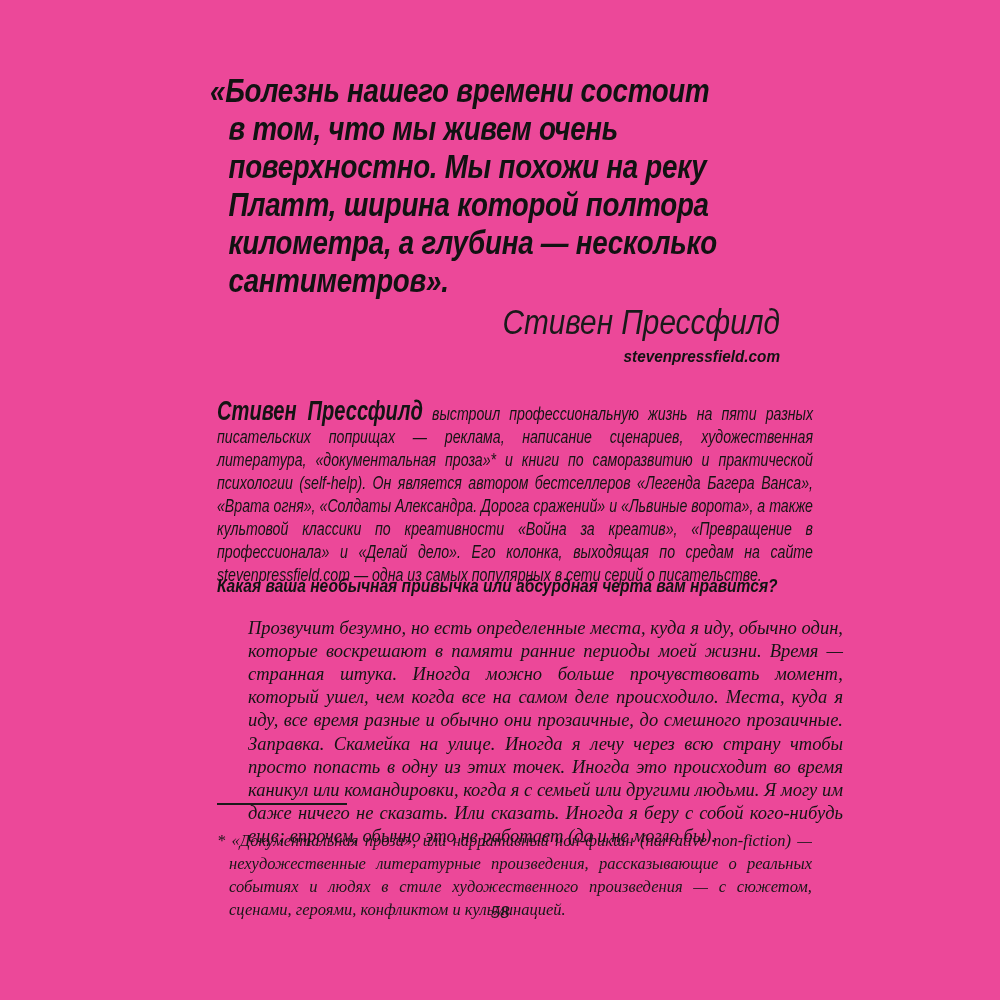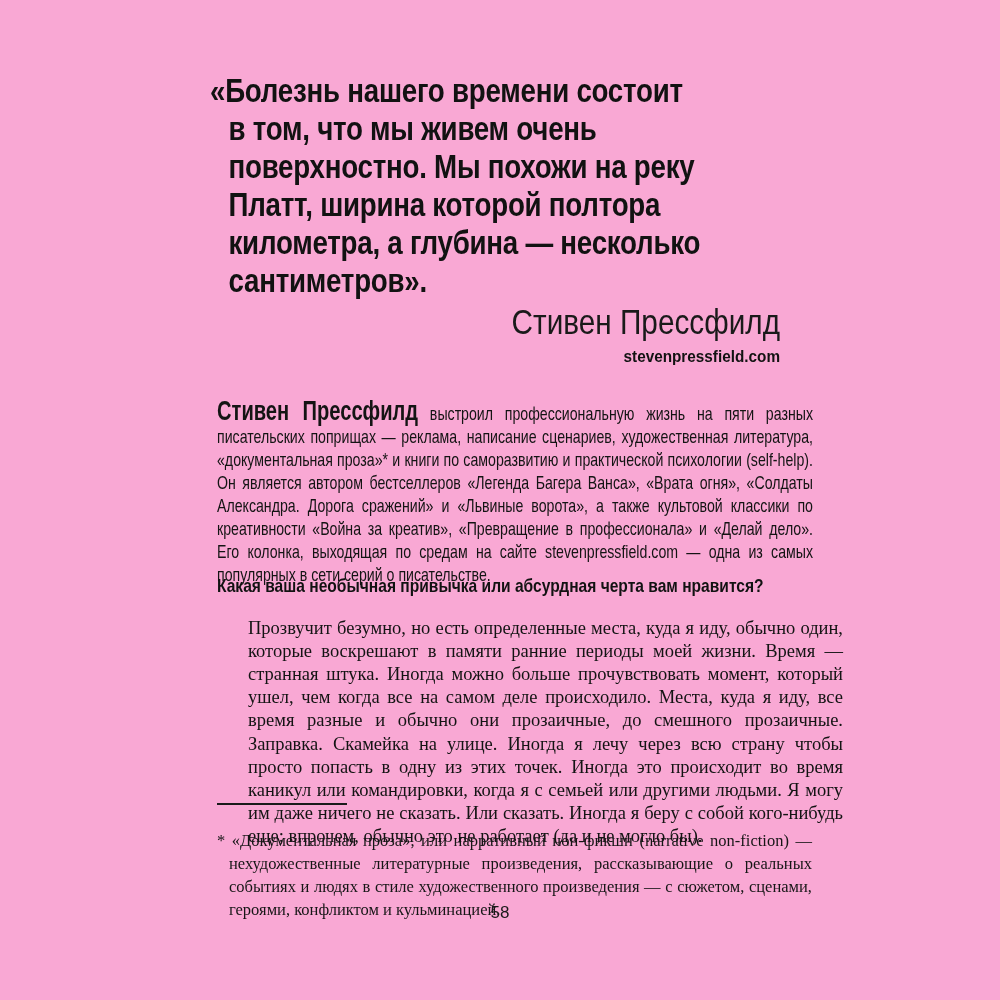--- a/index.html
+++ b/index.html
@@ -1,22 +1,23 @@
 <!DOCTYPE html>
 <html><head>
 <meta charset="utf-8">
 <style>
   html,body{margin:0;padding:0;background:#ffffff;}
   .page{
     position:relative;
     width:1000px;height:1000px;
-    background:#f9a8d4;
+    background:#ec4899;
     color:#141414;
     font-family:"Liberation Sans",sans-serif;
     overflow:hidden;
+    font-style:italic;
   }
   
   .quote{
     position:absolute;left:210px;top:72px;width:680px;
     font-weight:700;font-size:33px;line-height:38px;
     letter-spacing:-0.3px;
     transform:scaleX(0.84);transform-origin:left top;
     color:#121212;
   }
   .quote .qline{white-space:nowrap;}

